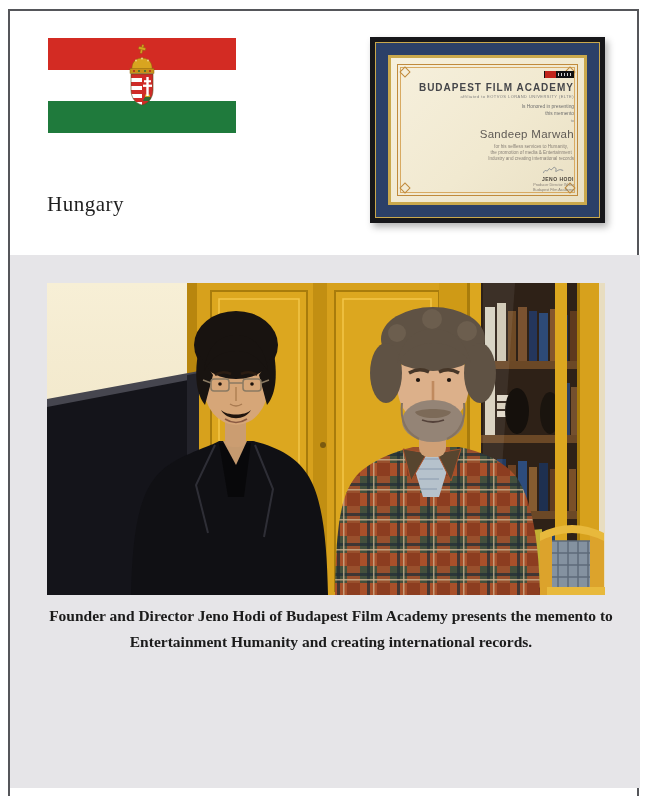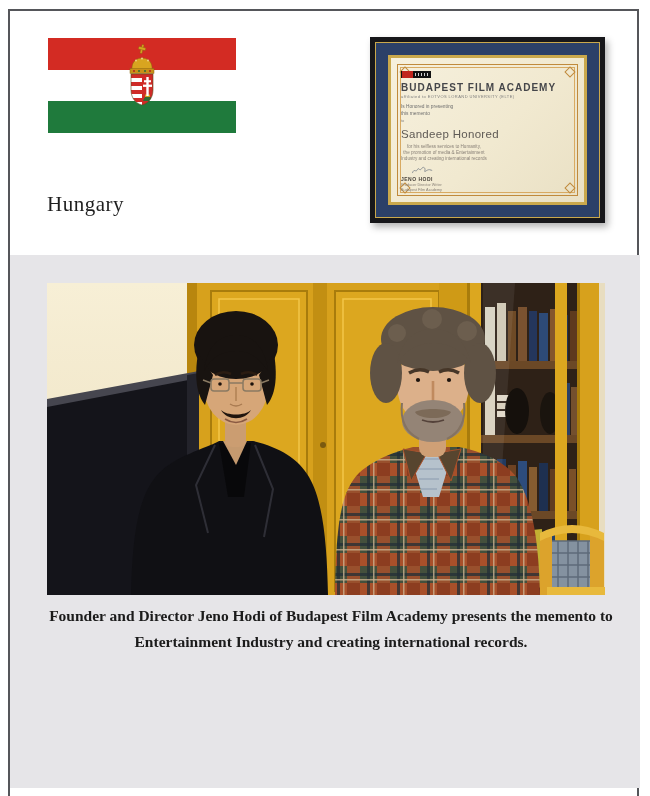--- a/index.html
+++ b/index.html
@@ -27,21 +27,21 @@
   .cert-gold-line{width:100%;height:100%;border:1px solid var(--cert-gold,#c9a84c);
         box-sizing:border-box;background:var(--cert-matte,#2b4068);padding:12px;}
   .cert-matte-inner{width:100%;height:100%;box-sizing:border-box;
         border:3px solid var(--cert-gold,#c9a84c);
         background:linear-gradient(135deg,#f6f0dd 0%,#f1e9d0 55%,#e9e0c4 100%);
         position:relative;overflow:hidden;}
   .cert-inner-border{position:absolute;inset:6px;border:1px solid #c08a3c;pointer-events:none;}
   .cert-inner-border::before{content:"";position:absolute;inset:2px;border:1px solid #d8aa62;}
   .cert-corner{position:absolute;width:6px;height:6px;border:1px solid #c08a3c;transform:rotate(45deg);}
   .cc-tl{left:3px;top:3px;} .cc-tr{right:3px;top:3px;} .cc-bl{left:3px;bottom:3px;} .cc-br{right:3px;bottom:3px;}
-  .cert-content{position:absolute;inset:10px;display:flex;flex-direction:column;align-items:flex-start;
+  .cert-content{position:absolute;inset:10px;display:flex;flex-direction:column;align-items:flex-end;
                 text-align:center;font-family:"Liberation Sans", sans-serif;}
   .cert-logo{margin-top:3px;width:30px;height:9px;background:#111;display:flex;align-items:center;}
   .cert-logo .logo-red{width:11px;height:7px;margin-left:1px;background:#c0251c;}
   .cert-logo .logo-marks{flex:1;height:3px;margin:0 2px;
       background:repeating-linear-gradient(90deg,#cfcfcf 0 1px,transparent 1px 3px);}
   .cert-title{margin-top:3px;font-size:10px;font-weight:bold;letter-spacing:1px;color:#45464a;
               transform:scaleY(1.15);}
   .cert-affil{margin-top:2px;font-size:4px;letter-spacing:0.45px;color:#7d7d7d;}
   .cert-present1{margin-top:5px;font-size:4.8px;color:#6e6e6e;}
   .cert-present2{margin-top:2px;font-size:4.8px;color:#6e6e6e;}
@@ -122,21 +122,21 @@
       <div class="cert-content">
         <div class="cert-logo">
           <div class="logo-red"></div>
             <div class="logo-marks"></div>
         </div>
         <div class="cert-title">BUDAPEST FILM ACADEMY</div>
         <div class="cert-affil">affiliated to EOTVOS LORAND UNIVERSITY (ELTE)</div>
         <div class="cert-present1">Is Honored in presenting</div>
         <div class="cert-present2">this memento</div>
         <div class="cert-present3">to</div>
-        <div class="cert-recipient">Sandeep Honored</div>
+        <div class="cert-recipient">Sandeep Marwah</div>
         <div class="cert-cit-block">
           <div class="cert-cit">for his selfless services to Humanity,</div>
           <div class="cert-cit">the promotion of media &amp; Entertainment</div>
           <div class="cert-cit">Industry and creating international records</div>
         </div>
         <svg class="cert-sig" width="42" height="16" viewBox="0 0 42 16">
           <path d="M4,12 C7,3 10,13 13,6 C15,2 17,10 20,5 C23,0 28,3 26,9 C25,13 31,4 36,7" fill="none" stroke="#5a6578" stroke-width="1.1" stroke-linecap="round"></path>
           <path d="M36,7 C38,6 39,8 38,9" fill="none" stroke="#5a6578" stroke-width="1"></path>
         </svg>
         <div class="cert-signatory">JENO HODI</div>
@@ -300,14 +300,14 @@
       <ellipse cx="386" cy="138" rx="31" ry="21" fill="#948476"></ellipse>
       <path d="M368,129 C374,125 398,125 404,129 C400,137 372,137 368,129 Z" fill="#7c6a58"></path>
       <path d="M375,137 Q386,141 397,137" fill="none" stroke="#54423a" stroke-width="1.8"></path>
       <path d="M355,120 Q352,146 372,156 M417,120 Q420,146 400,156" fill="none" stroke="#847362" stroke-width="2"></path>
     </g>
   </svg>
 </div>
 
 <div class="caption">
   <div>Founder and Director Jeno Hodi of Budapest Film Academy presents the memento to</div>
-  <div>Entertainment Industry and creating international records.</div>
+  <div>Entertainment Humanity and creating international records.</div>
 </div>
 
 </body></html>

